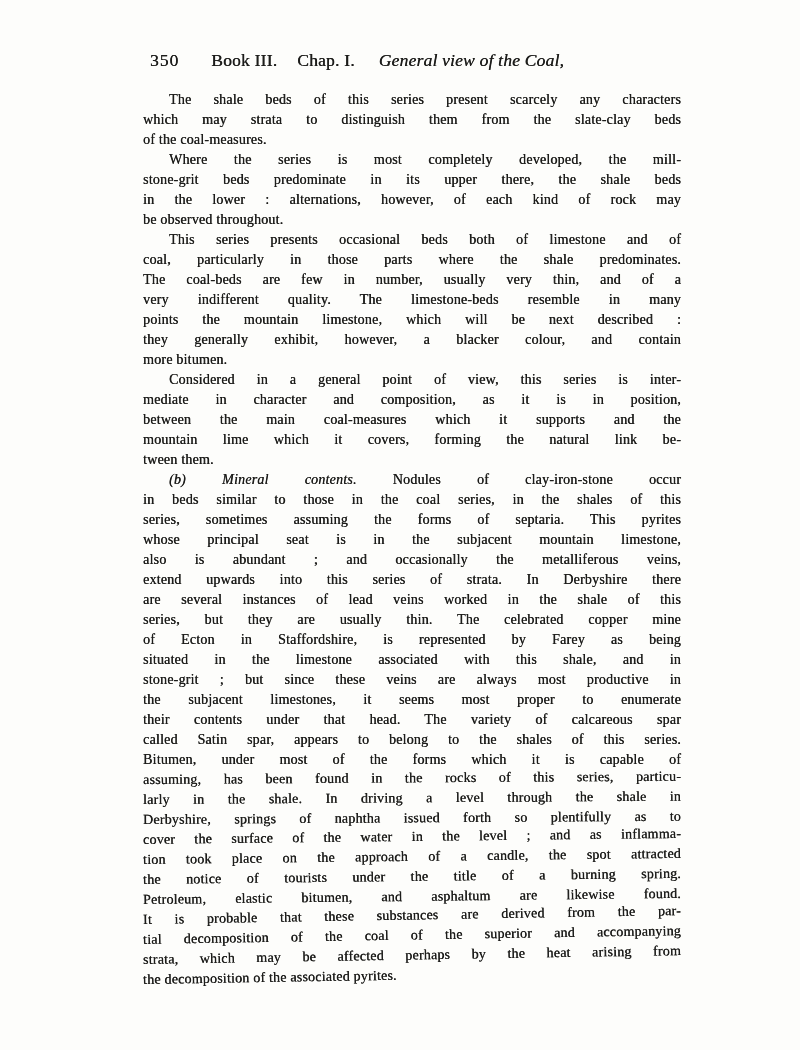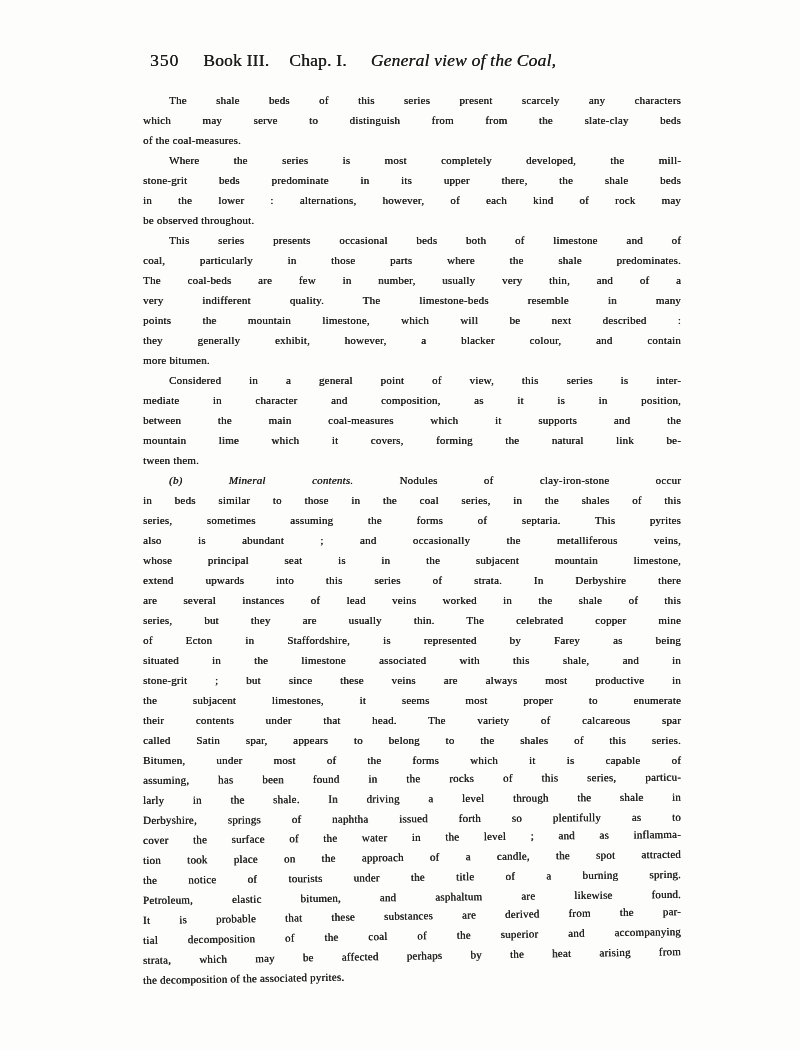--- a/index.html
+++ b/index.html
@@ -17,30 +17,30 @@
     text-shadow: 0.3px 0 0 currentColor; 
     letter-spacing: 0.2px;
   }
   .runhead {
     position: absolute;
     top: 50px; left: 150px; right: 120px;
     display: flex;
     align-items: baseline;
     font-size: 17.5px;
   }
-  .runhead .num  { margin-right: 24px; letter-spacing: 1px; }
+  .runhead .num  { margin-right: 32px; letter-spacing: 1px; }
   .runhead .book { margin-right: 20px; }
   .runhead .chap { margin-right: 24px; }
   .runhead .title { font-style: italic; }
 
   .body-block {
     position: absolute;
     top: 90px; left: 143px;
     width: 538px;
-    font-size: 11px;
+    font-size: 14px;
     line-height: 20px;
   }
   .para { margin: 0; }
   .line {
     text-align: justify;
     text-align-last: justify;
   }
   .line.first { text-indent: 26px; }
   .line.last  { text-align-last: left; }
   .italic { font-style: italic; }
@@ -59,21 +59,21 @@
     <span class="num">350</span>
     <span class="book">Book III.</span>
     <span class="chap">Chap. I.</span>
     <span class="title">General view of the Coal,</span>
   </div>
 
   <div class="body-block">
 
     <div class="para">
       <div class="line first">The shale beds of this series present scarcely any characters</div>
-      <div class="line">which may serve to distinguish from from the slate-clay beds</div>
+      <div class="line">which may strata to distinguish them from the slate-clay beds</div>
       <div class="line last">of the coal-measures.</div>
     </div>
 
     <div class="para">
       <div class="line first">Where the series is most completely developed, the mill-</div>
       <div class="line">stone-grit beds predominate in its upper there, the shale beds</div>
       <div class="line">in the lower : alternations, however, of each kind of rock may</div>
       <div class="line last">be observed throughout.</div>
     </div>
 
@@ -94,22 +94,22 @@
       <div class="line">mountain lime which it covers, forming the natural link be-</div>
       <div class="line last">tween them.</div>
     </div>
 
     <div class="para">
       <div class="line first">
         <span class="italic">(b)  Mineral contents.</span><span> Nodules of clay-iron-stone occur</span>
       </div>
       <div class="line">in beds similar to those in the coal series, in the shales of this</div>
       <div class="line">series, sometimes assuming the forms of septaria.  This pyrites</div>
+      <div class="line">whose principal seat is in the subjacent mountain limestone,</div>
       <div class="line">also is abundant ; and occasionally the metalliferous veins,</div>
-      <div class="line">whose principal seat is in the subjacent mountain limestone,</div>
       <div class="line">extend upwards into this series of strata.  In Derbyshire there</div>
       <div class="line">are several instances of lead veins worked in the shale of this</div>
       <div class="line">series, but they are usually thin.  The celebrated copper mine</div>
       <div class="line">of Ecton in Staffordshire, is represented by Farey as being</div>
       <div class="line">situated in the limestone associated with this shale, and in</div>
       <div class="line">stone-grit ; but since these veins are always most productive in</div>
       <div class="line">the subjacent limestones, it seems most proper to enumerate</div>
       <div class="line">their contents under that head.  The variety of calcareous spar</div>
       <div class="line">called Satin spar, appears to belong to the shales of this series.</div>
       <div class="line">Bitumen, under most of the forms which it is capable of</div>

